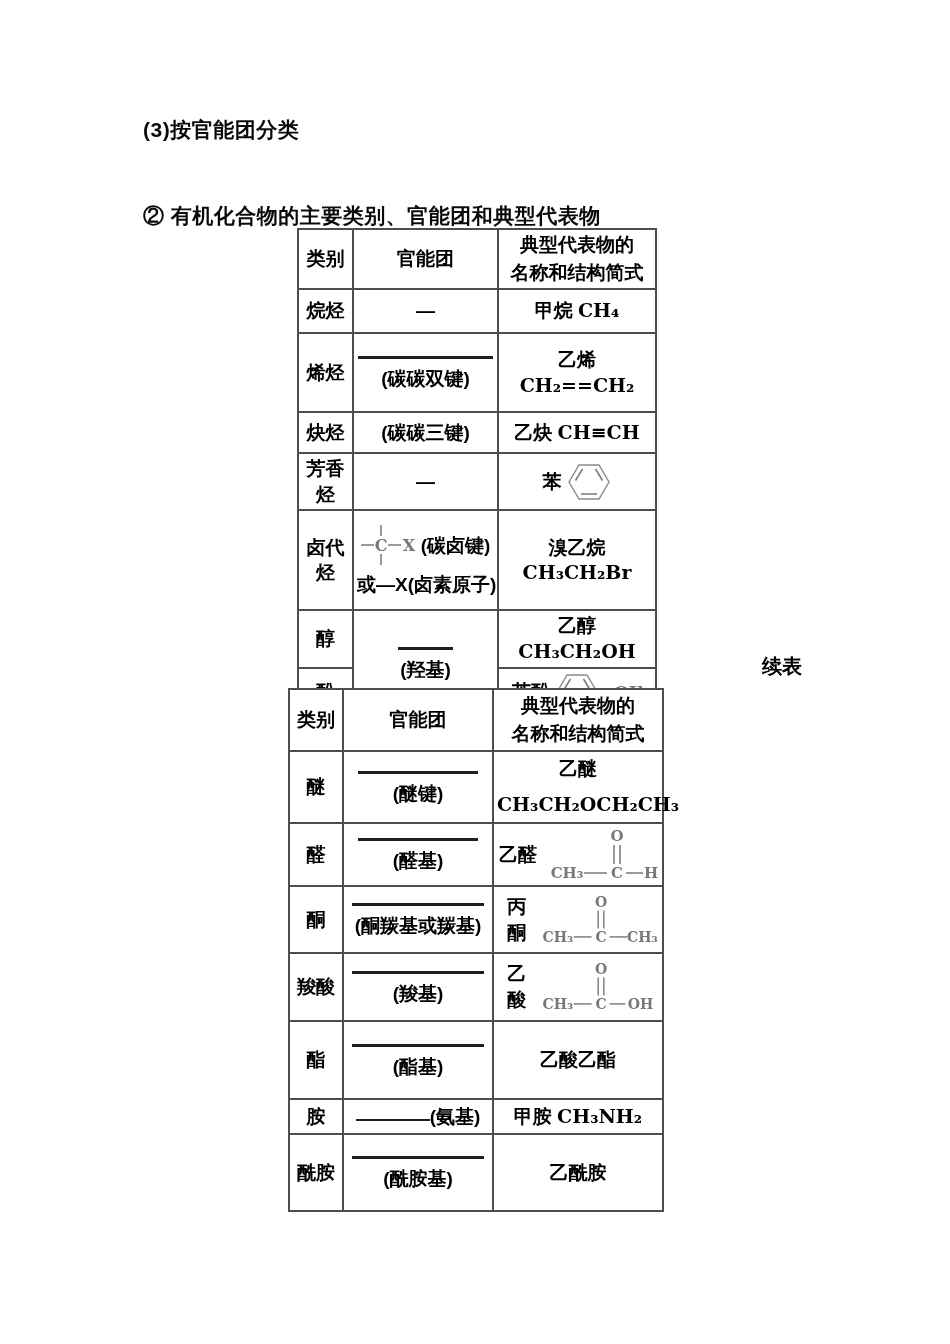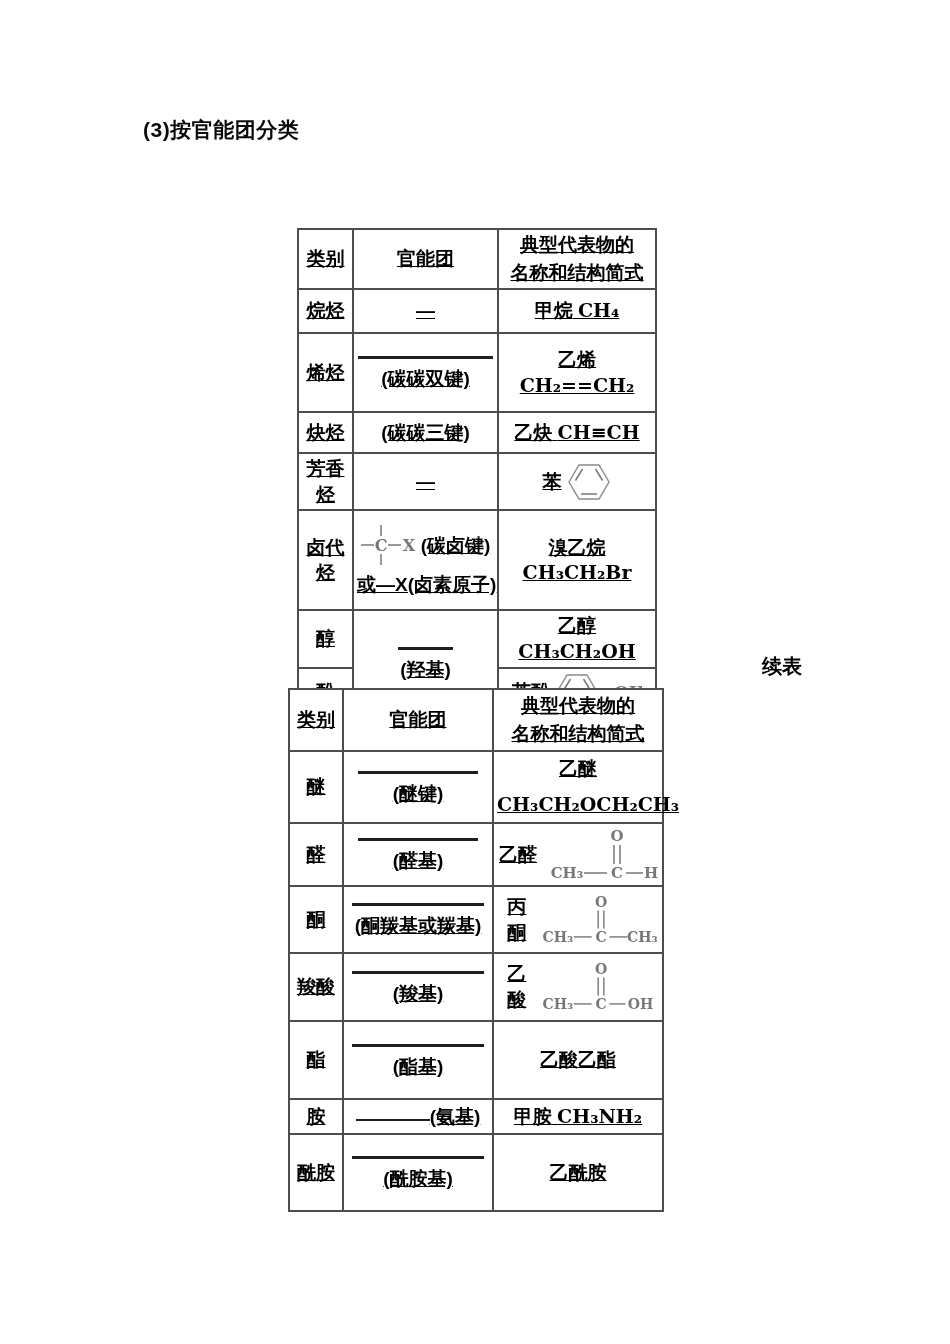--- a/index.html
+++ b/index.html
@@ -24,21 +24,20 @@
   .continued {
     position:absolute; left:762px; top:653px;
     font-size:20px; font-weight:bold;
   }
 
   table.chem {
     position:absolute;
     border-collapse:collapse;
     table-layout:fixed;
     background:#fff;
-    text-decoration:underline;
   }
   #table1 { left:297px; top:228px; width:358px; }
   #table2 { left:288px; top:688px; width:374px; }
 
   table.chem td {
     border:2px solid #4d4d4d;
     text-align:center;
     vertical-align:middle;
     font-size:19px;
     font-weight:bold;
@@ -87,20 +86,21 @@
   svg .ring { stroke:#8a8a8a; stroke-width:1.4; fill:none; }
 
   .two-line-rep .l2 { margin-top:10px; }
 </style>
 </head>
 <body>
 
 <div class="page">
 
   <div id="intro1" class="intro-line">(3)按官能团分类</div>
+  <div id="intro3" class="intro-line">② 有机化合物的主要类别、官能团和典型代表物</div>
 
   <table id="table1" class="chem">
     <colgroup>
         <col style="width:55px">
         <col style="width:145px">
         <col style="width:158px">
       </colgroup>
     <tbody>
         <tr style="height:60px">
       <td class="hdr">类别</td>

